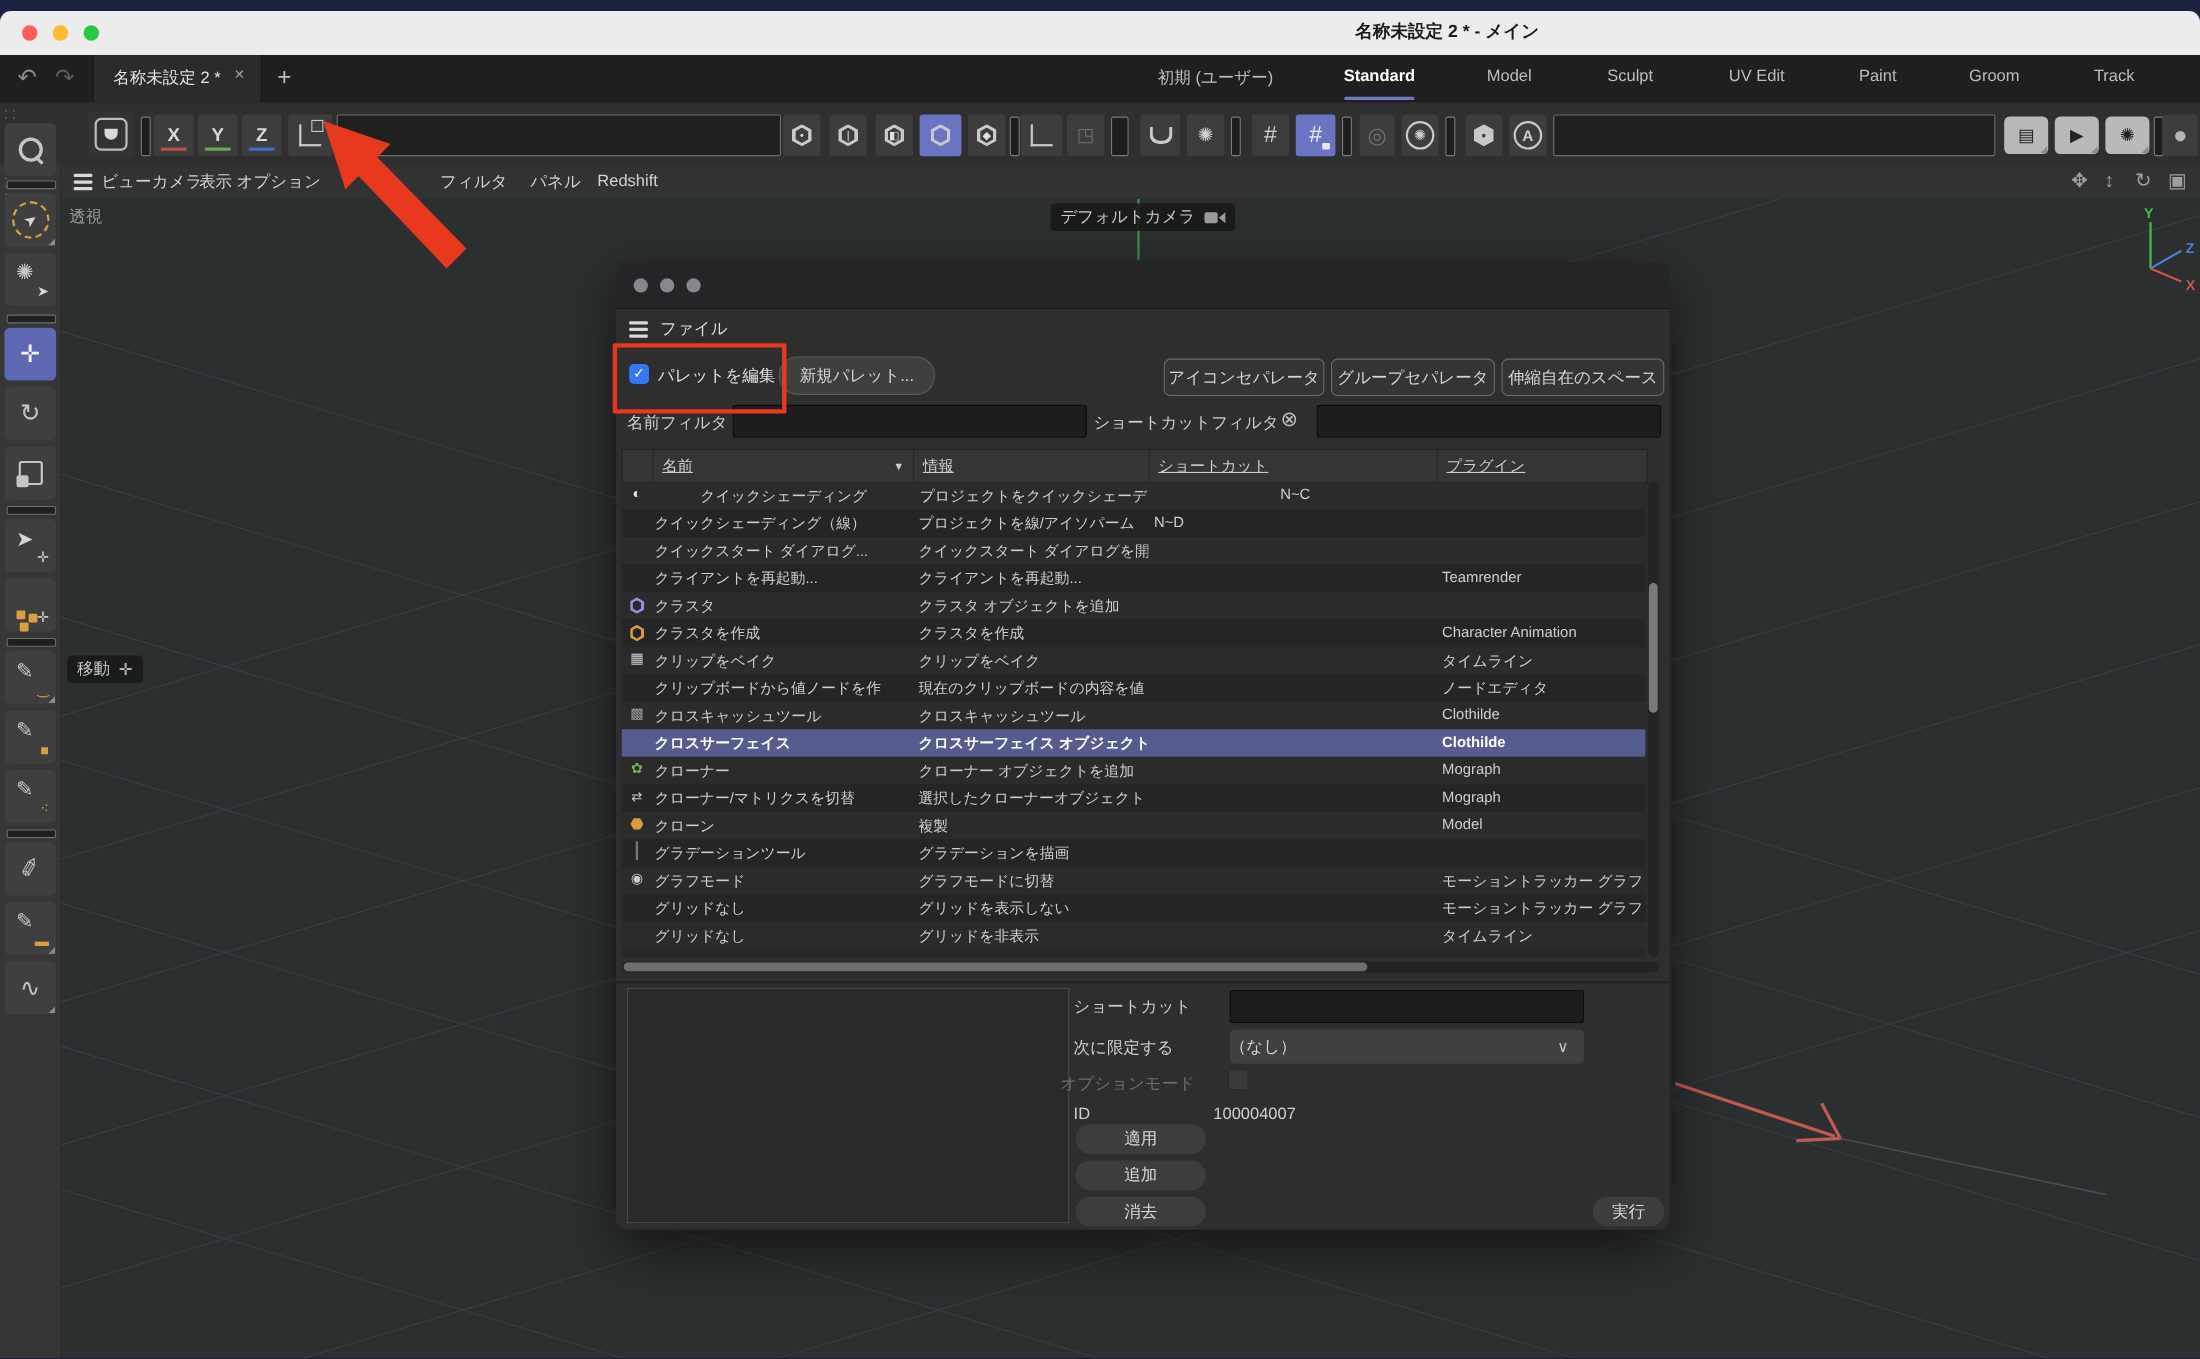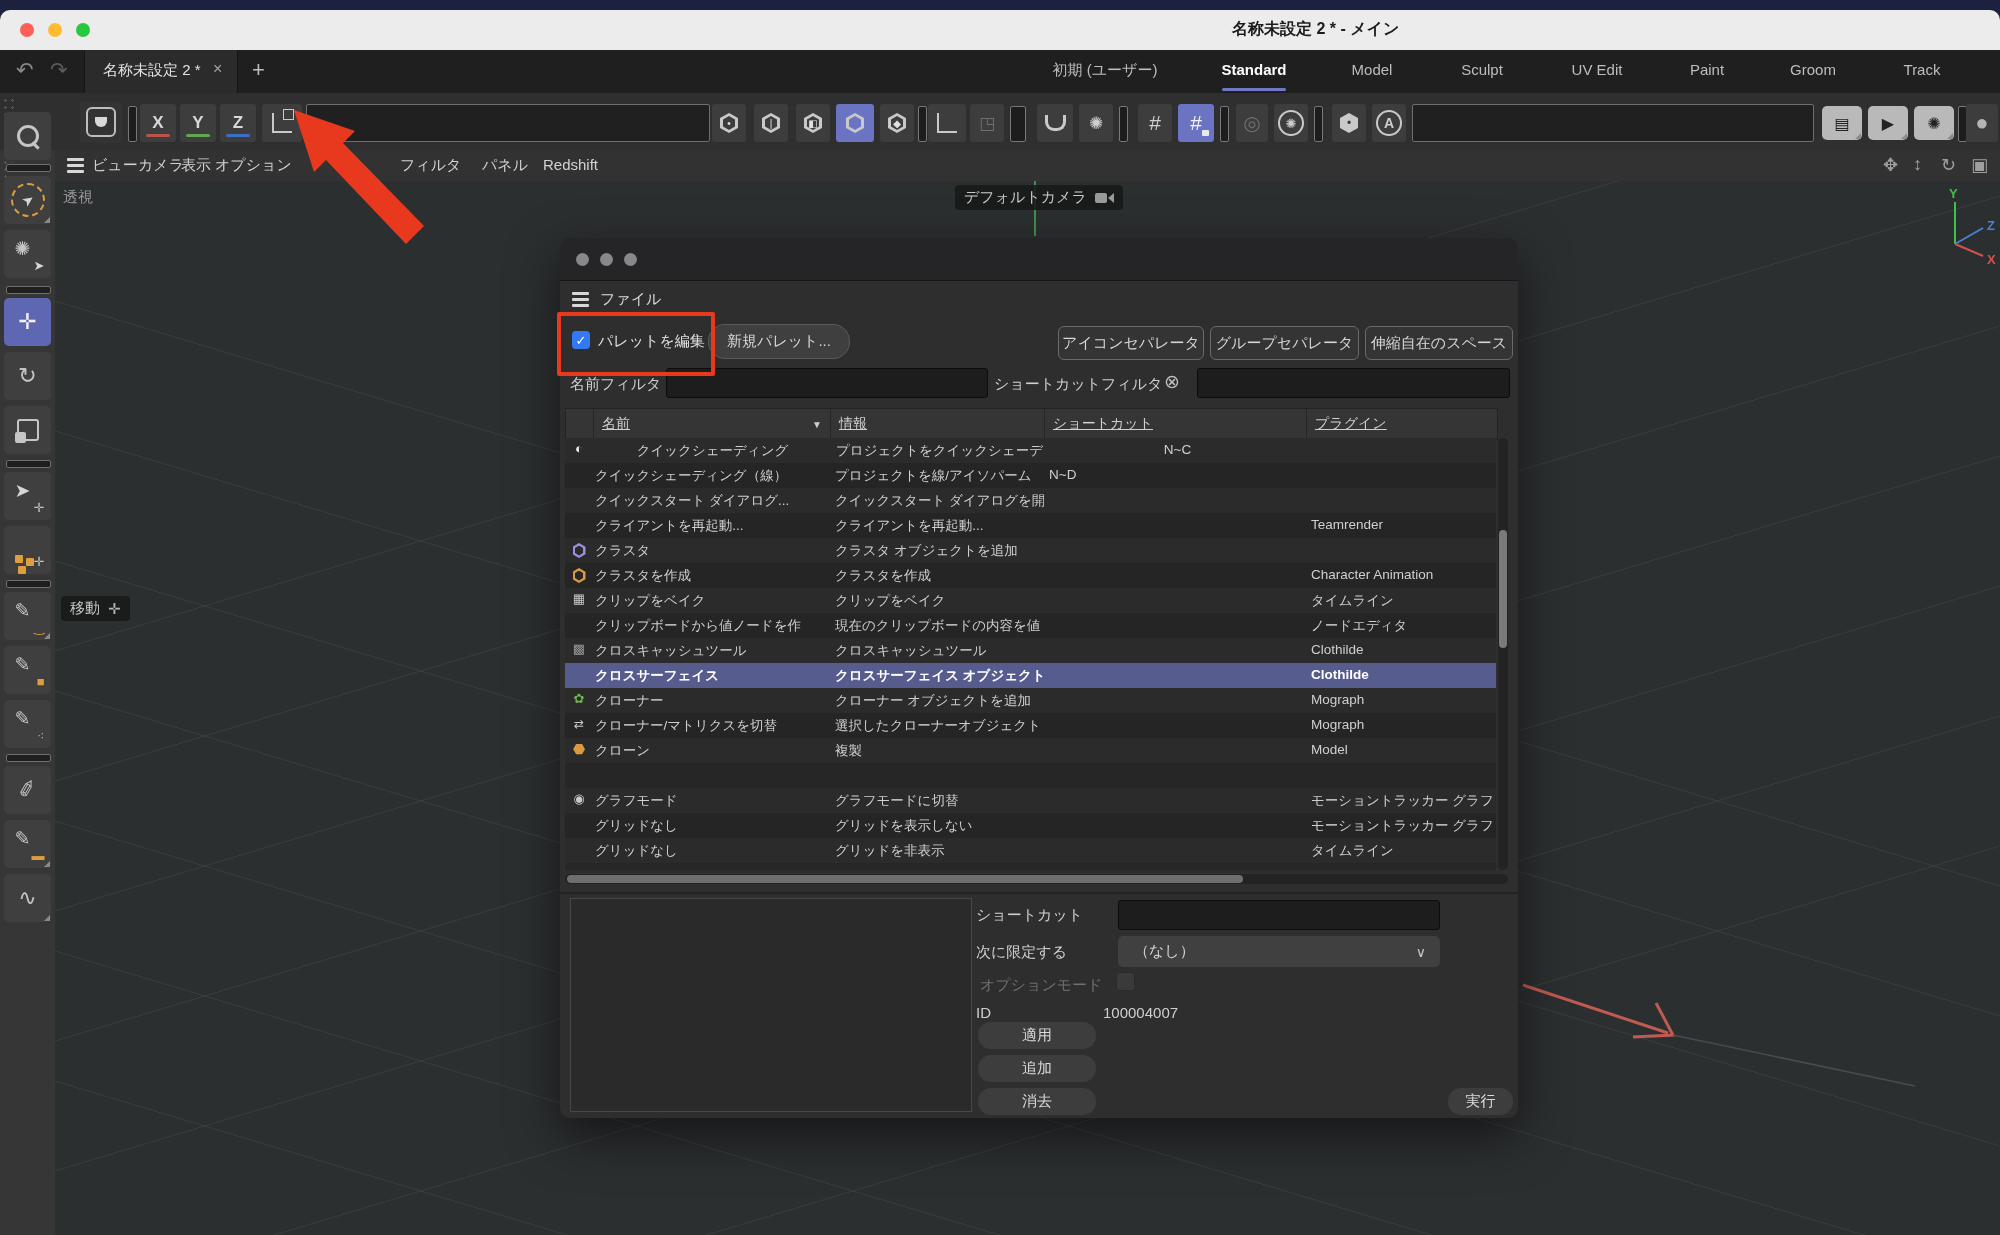--- a/index.html
+++ b/index.html
@@ -537,20 +537,27 @@
           <span class="tc s"></span>
           <span class="tc p">Mograph</span>
       </div>
       <div class="trow" style="top:300px;">
         <span class="tic c12"></span>
         <span class="tc n">クローン</span>
           <span class="tc i">複製</span>
           <span class="tc s"></span>
           <span class="tc p">Model</span>
       </div>
+      <div class="trow alt" style="top:325px;">
+        <span class="tic"><span class="gradsq"></span></span>
+        <span class="tc n">グラデーションツール</span>
+          <span class="tc i">グラデーションを描画</span>
+          <span class="tc s"></span>
+          <span class="tc p"></span>
+      </div>
       <div class="trow" style="top:350px;">
         <span class="tic c14"></span>
         <span class="tc n">グラフモード</span>
           <span class="tc i">グラフモードに切替</span>
           <span class="tc s"></span>
           <span class="tc p">モーショントラッカー グラフ</span>
       </div>
       <div class="trow alt" style="top:375px;">
         <span class="tc n">グリッドなし</span>
           <span class="tc i">グリッドを表示しない</span>
@@ -571,24 +578,24 @@
     <div class="hscroll a">
         <div class="a hthumb" style="width:676px;"></div>
       </div>
     <div class="ddiv a"></div>
 
     <div class="preview a"></div>
     <span class="a flabel" style="left:416px;top:668px;">ショートカット</span>
     <div class="a finput" style="left:558px;top:662px;width:320px;height:28px;"></div>
     <span class="a flabel" style="left:416px;top:705px;">次に限定する</span>
     <div class="a dselect" style="left:558px;top:698px;width:322px;height:31px;">
-      <span style="margin-left:16px;">（なし）</span>
+      <span style="margin-left:0;">（なし）</span>
       <span style="position:absolute;right:14px;color:#c5c5c5;font-size:14px;">∨</span>
     </div>
-    <span class="a flabel dimlabel" style="left:420px;top:738px;">オプションモード</span>
+    <span class="a flabel dimlabel" style="left:404px;top:738px;">オプションモード</span>
     <div class="a dimchk" style="left:556px;top:734px;"></div>
     <span class="a flabel" style="left:416px;top:766px;">ID</span>
     <span class="a flabel" style="left:543px;top:766px;">100004007</span>
     <div class="a abtn" style="left:418px;top:784px;width:118px;height:27px;">
         <span>適用</span>
       </div>
     <div class="a abtn" style="left:418px;top:817px;width:118px;height:27px;">
         <span>追加</span>
       </div>
     <div class="a abtn" style="left:418px;top:850px;width:118px;height:27px;">

